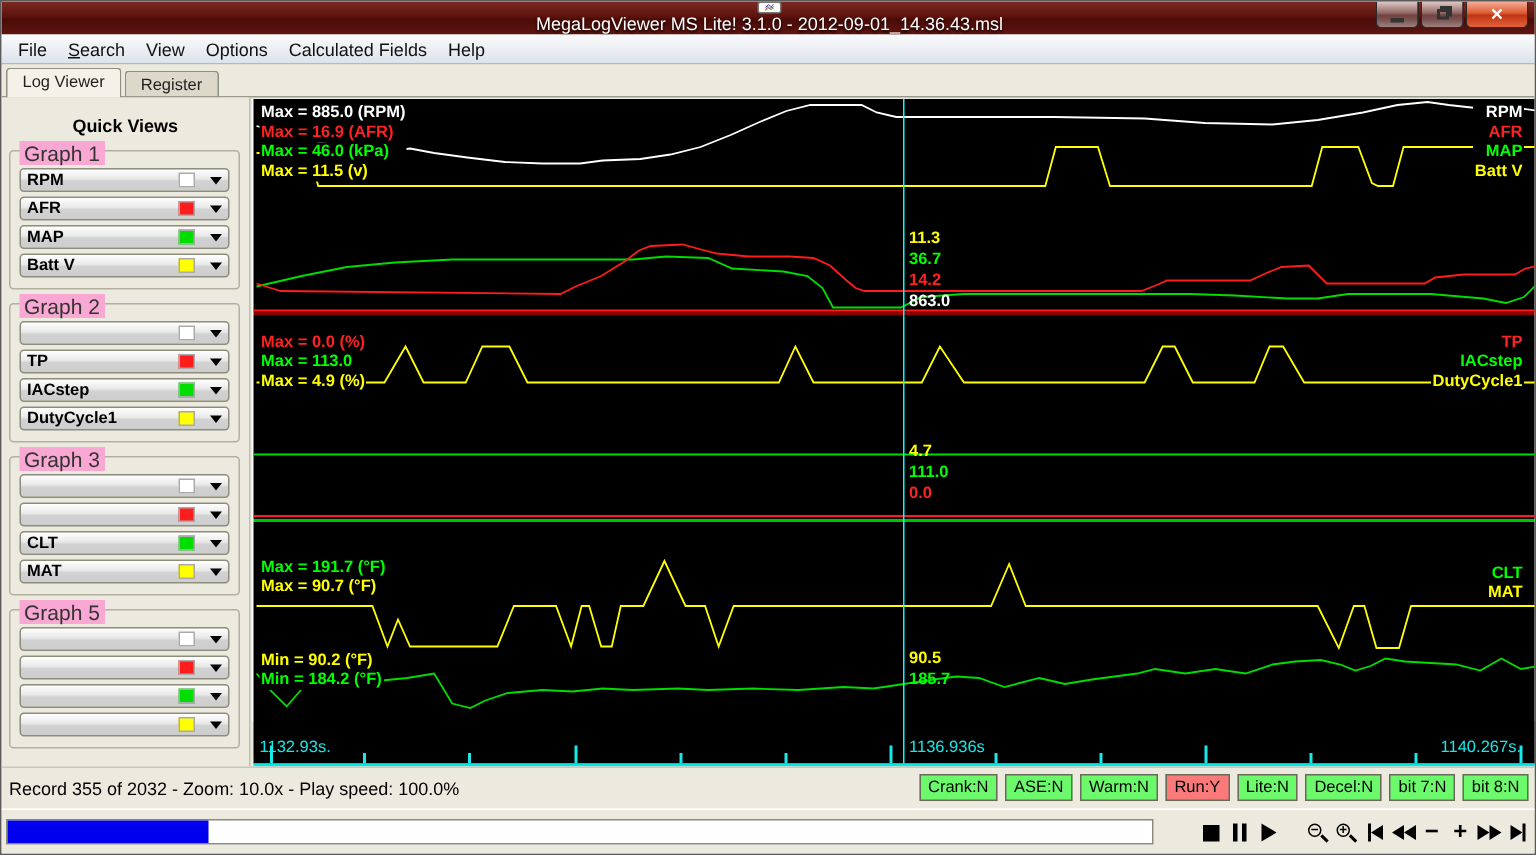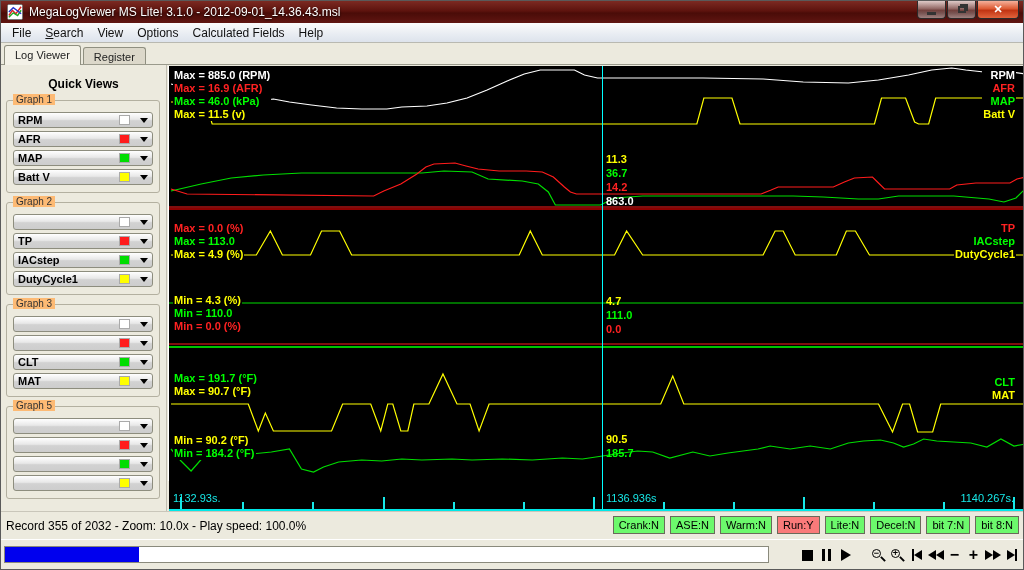--- a/index.html
+++ b/index.html
@@ -2,21 +2,21 @@
 <html><head>
 <meta charset="utf-8">
 <style>
   html,body{margin:0;padding:0;background:#444;}
   *{box-sizing:border-box;font-family:"Liberation Sans",sans-serif;}
   #frame{position:relative;width:1024px;height:570px;background:#eceade;overflow:hidden;border:1px solid #5a5a5a;}
 
   
   #titlebar{position:absolute;left:0;top:0;width:1024px;height:22px;
     background:linear-gradient(#7c2a22 0%,#5d130e 45%,#4a0c08 55%,#601511 100%);
-    display:flex;align-items:center;color:#fff;}
+    display:flex;align-items:center;color:#fff;flex-direction:column;}
   #app-icon{width:16px;height:16px;margin:0 6px 0 6px;background:#fff;border:1px solid #777;border-radius:2px;}
   #title-text{font-size:12px;color:#fff;text-shadow:0 1px 2px #000;}
   #win-buttons{position:absolute;right:6px;top:0;display:flex;}
   .win-btn{width:29px;height:18px;border:1px solid #2a2a2a;border-top:none;display:flex;align-items:center;justify-content:center;
     background:linear-gradient(rgba(255,255,255,.75),rgba(200,200,200,.45) 45%,rgba(150,150,150,.35) 55%,rgba(220,220,220,.55));
     border-radius:0 0 4px 4px;margin-left:1px;font-weight:bold;color:#333;font-size:11px;}
   .win-btn.close{width:42px;background:linear-gradient(#f5b09a,#dd5b34 45%,#c13413 55%,#e2633c);color:#fff;}
   .minbar{width:9px;height:3px;background:#333;margin-top:7px;}
   .restore-glyph{width:8px;height:7px;border:2px solid #333;box-shadow:2px -2px 0 0 #333;}
 
@@ -31,21 +31,21 @@
   #tabbar{position:absolute;left:0;top:42px;width:1024px;height:22px;background:#eceade;display:flex;align-items:flex-end;padding-left:3px;}
   .tab{font-size:11px;color:#222;border:1px solid #8f8f80;border-bottom:none;border-radius:3px 3px 0 0;padding:3px 10px 3px 10px;margin-right:2px;}
   .tab.active{background:#f4f2e8;height:20px;position:relative;z-index:2;}
   .tab.inactive{background:#dcd8ca;height:18px;}
   #content-topline{position:absolute;left:0;top:63px;width:1024px;height:1px;background:#9a9a8c;}
 
   
   #sidebar{position:absolute;left:0;top:64px;width:166px;height:446px;background:#eceade;border-right:1px solid #c2bfb2;padding-top:12px;}
   #qv-title{text-align:center;font-size:12px;font-weight:bold;color:#000;margin-bottom:6px;}
   .group{margin:9px 6px 0 5px;border:1px solid #b3b0a0;border-radius:3px;padding:8px 4px 4px 4px;position:relative;}
-  .group-label{position:absolute;top:-7px;left:6px;background:#fdba74;font-size:10px;color:#333;padding:0 3px;}
+  .group-label{position:absolute;top:-7px;left:6px;background:#f9a8d4;font-size:14px;color:#333;padding:0 3px;}
   .chan-row{height:16px;margin:3px 2px;border:1px solid #8d8d7e;border-radius:3px;
     background:linear-gradient(#ffffff,#e8e8e8 45%,#d2d2d2 55%,#cdcdcd);display:flex;align-items:center;padding:0 4px;cursor:default;}
   .chan-label{font-size:11px;font-weight:bold;color:#000;flex:1;white-space:nowrap;}
   .swatch{width:11px;height:10px;border:1px solid #aaa;margin-right:10px;}
   .dd-arrow{width:0;height:0;border-left:4px solid transparent;border-right:4px solid transparent;border-top:5px solid #000;}
 
   
   #graph-area{position:absolute;left:167px;top:65px;width:857px;height:415px;background:#ffffff;border-left:1px solid #fff;}
   .panel{position:absolute;left:0;width:857px;overflow:hidden;background:#000;}
   #panel1{top:0;height:142px;}
@@ -265,25 +265,20 @@
       <svg width="857" height="136" viewBox="0 0 854 136" preserveAspectRatio="none">
         <polyline fill="none" stroke="#00dd00" stroke-width="1.2" points="0,93 854,93"></polyline>
         <polyline fill="none" stroke="#ff1c1c" stroke-width="1.2" points="0,134 854,134"></polyline>
         <polyline fill="none" stroke="#ffff00" stroke-width="1.2" points="2,45 87,45 101,21 113,45 141,45 152,21 170,21 182,45 349,45 360,21 372,45 444,45 456,21 472,45 592,45 604,21 612,21 624,45 665,45 675,21 684,21 698,45 854,45"></polyline>
       </svg>
       <div class="lbl-stack" style="left:4px;top:12px">
         <div style="color: rgb(255, 34, 34);">Max = 0.0 (%)</div>
         <div style="color: rgb(0, 255, 0);">Max = 113.0</div>
         <div style="color: rgb(255, 255, 0);">Max = 4.9 (%)</div>
       </div>
-      <div class="lbl-stack" style="left:4px;top:84px">
-        <div style="color: rgb(255, 255, 0);">Min = 4.3 (%)</div>
-        <div style="color: rgb(0, 255, 0);">Min = 110.0</div>
-        <div style="color: rgb(255, 34, 34);">Min = 0.0 (%)</div>
-      </div>
       <div class="lbl-stack lbl-right" style="right:10px;top:12px">
         <div style="color: rgb(255, 34, 34);">TP</div>
         <div style="color: rgb(0, 255, 0);">IACstep</div>
         <div style="color: rgb(255, 255, 0);">DutyCycle1</div>
       </div>
       <div class="cursor-stack" style="left:437px;top:84px">
         <div style="color: rgb(255, 255, 0);">4.7</div>
         <div style="color: rgb(0, 255, 0);">111.0</div>
         <div style="color: rgb(255, 34, 34);">0.0</div>
       </div>

